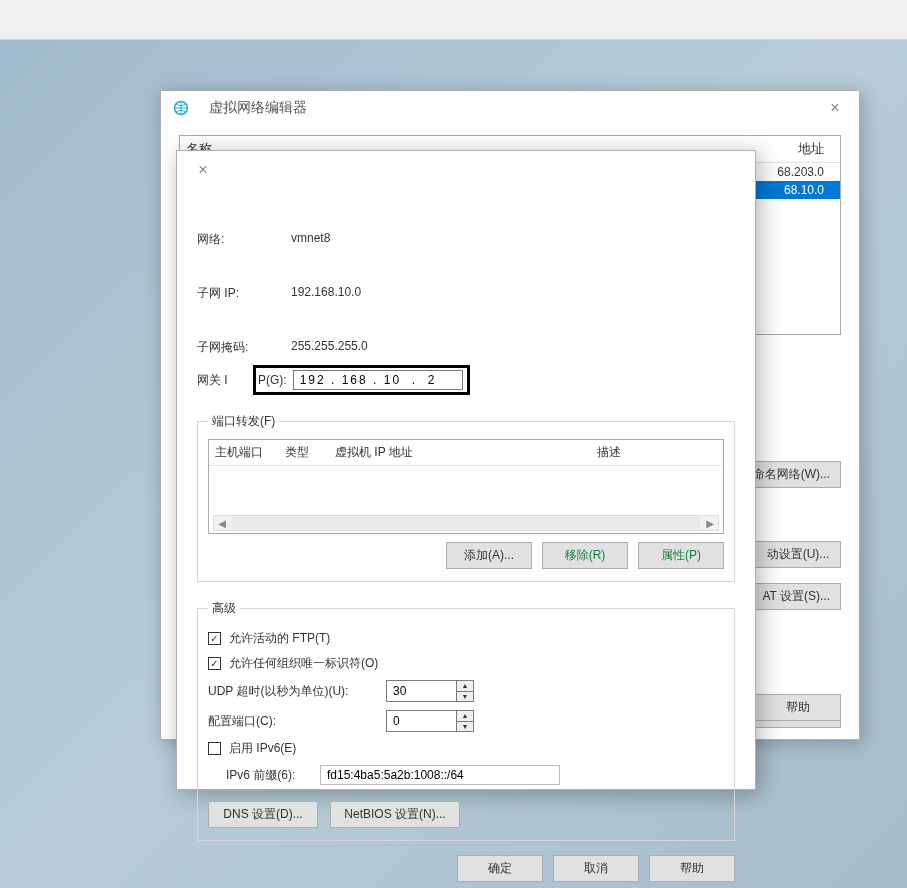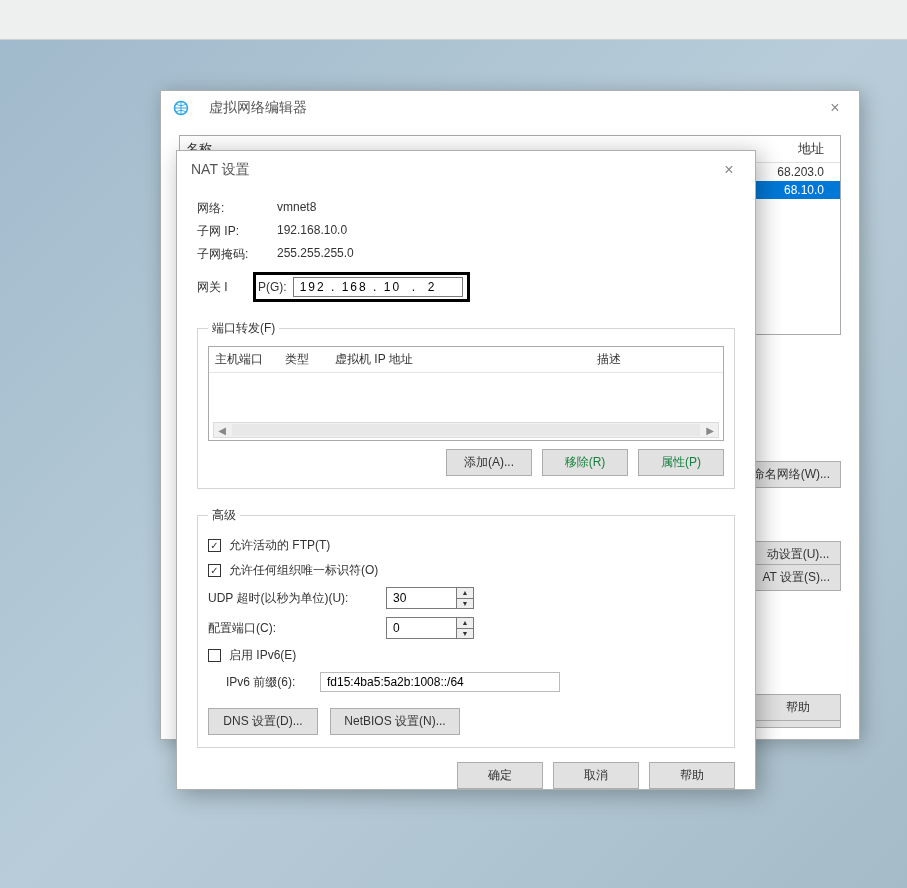--- a/index.html
+++ b/index.html
@@ -72,21 +72,21 @@
     white-space: nowrap;
   }
   .btn:disabled, .btn.disabled { color:#15803d; cursor:default; }
   .side-buttons {
     position: absolute;
     right: 18px;
     display: flex; flex-direction: column; gap: 12px;
   }
   .side-buttons.b1 { top: 370px; }
   .side-buttons.b2 { top: 450px; }
-  .side-buttons.b3 { top: 473px; align-items: flex-end; }
+  .side-buttons.b3 { top: 492px; align-items: flex-end; }
   .side-buttons.b4 { top: 610px; }
   .bottom-row {
     position: absolute; left:18px; bottom: 18px; right:18px;
     display:flex; gap:10px; align-items:center;
   }
   .bottom-row .spacer { flex:1; }
 
   
   .dlg-nat {
     position: absolute;
@@ -97,21 +97,21 @@
     box-shadow: 4px 4px 22px rgba(0,0,0,0.3);
     display: flex; flex-direction: column;
   }
   .nat-title {
     display: flex; align-items: center;
     padding: 10px 14px;
     color: #555; font-size: 14px;
   }
   .nat-title .t { flex:1; }
   .nat-body { padding: 8px 20px 0 20px; flex:1; position:relative; }
-  .kv-row { display:flex; gap:10px; padding: 3px 0; font-size:12px; }
+  .kv-row { display:flex; gap:24px; padding: 3px 0; font-size:12px;margin-top:31px; }
   .kv-row .k { width: 70px; }
   .gateway-row {
     display: flex; align-items: center; gap: 6px;
     margin-top: 6px;
   }
   .gateway-highlight {
     border: 3px solid #000;
     padding: 2px 4px 2px 2px;
     display: inline-flex; align-items:center; gap:6px;
   }
@@ -235,21 +235,20 @@
 
   <div class="bottom-row">
     <span class="btn" style="min-width:40px">还</span>
     <span class="spacer"></span>
     <span class="btn">帮助</span>
   </div>
 </div>
 
 <div class="dlg-nat">
   <div class="nat-title">
-    <span class="t">NAT 设置</span>
     <span class="close-x">×</span>
   </div>
 
   <div class="nat-body">
     <div class="kv-row">
       <span class="k">网络:</span>
       <span>vmnet8</span>
     </div>
     <div class="kv-row">
       <span class="k">子网 IP:</span>

